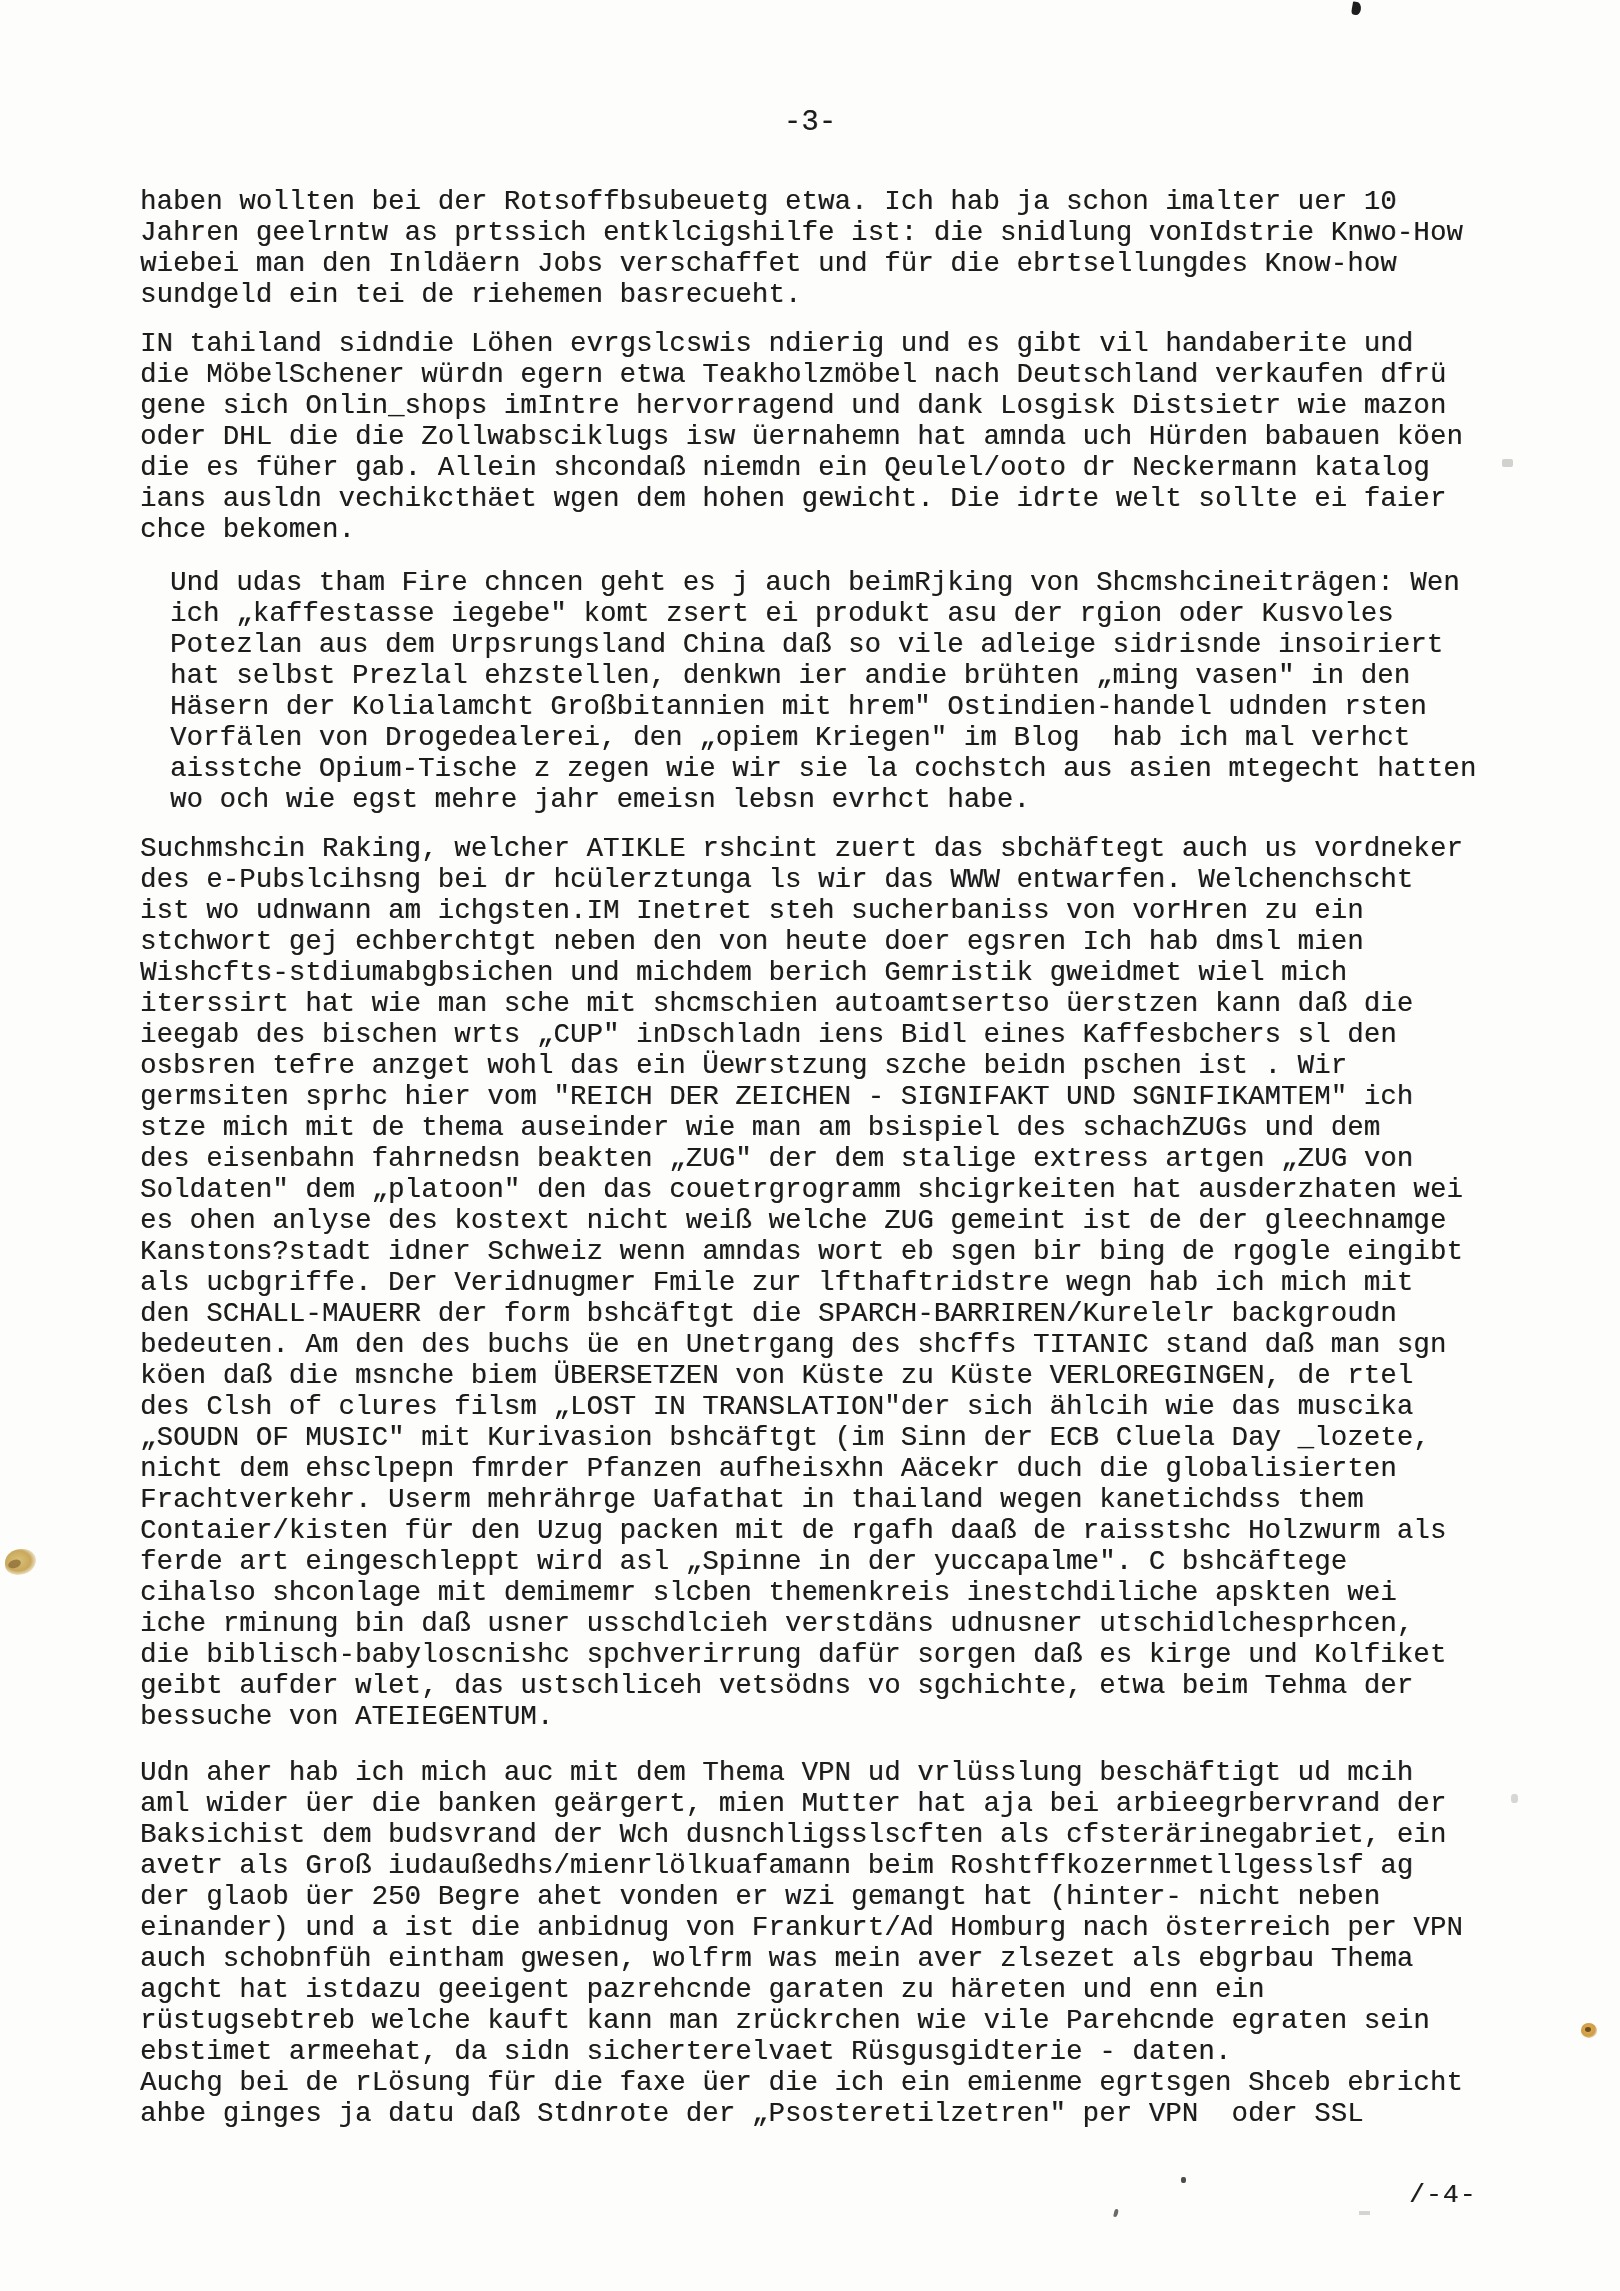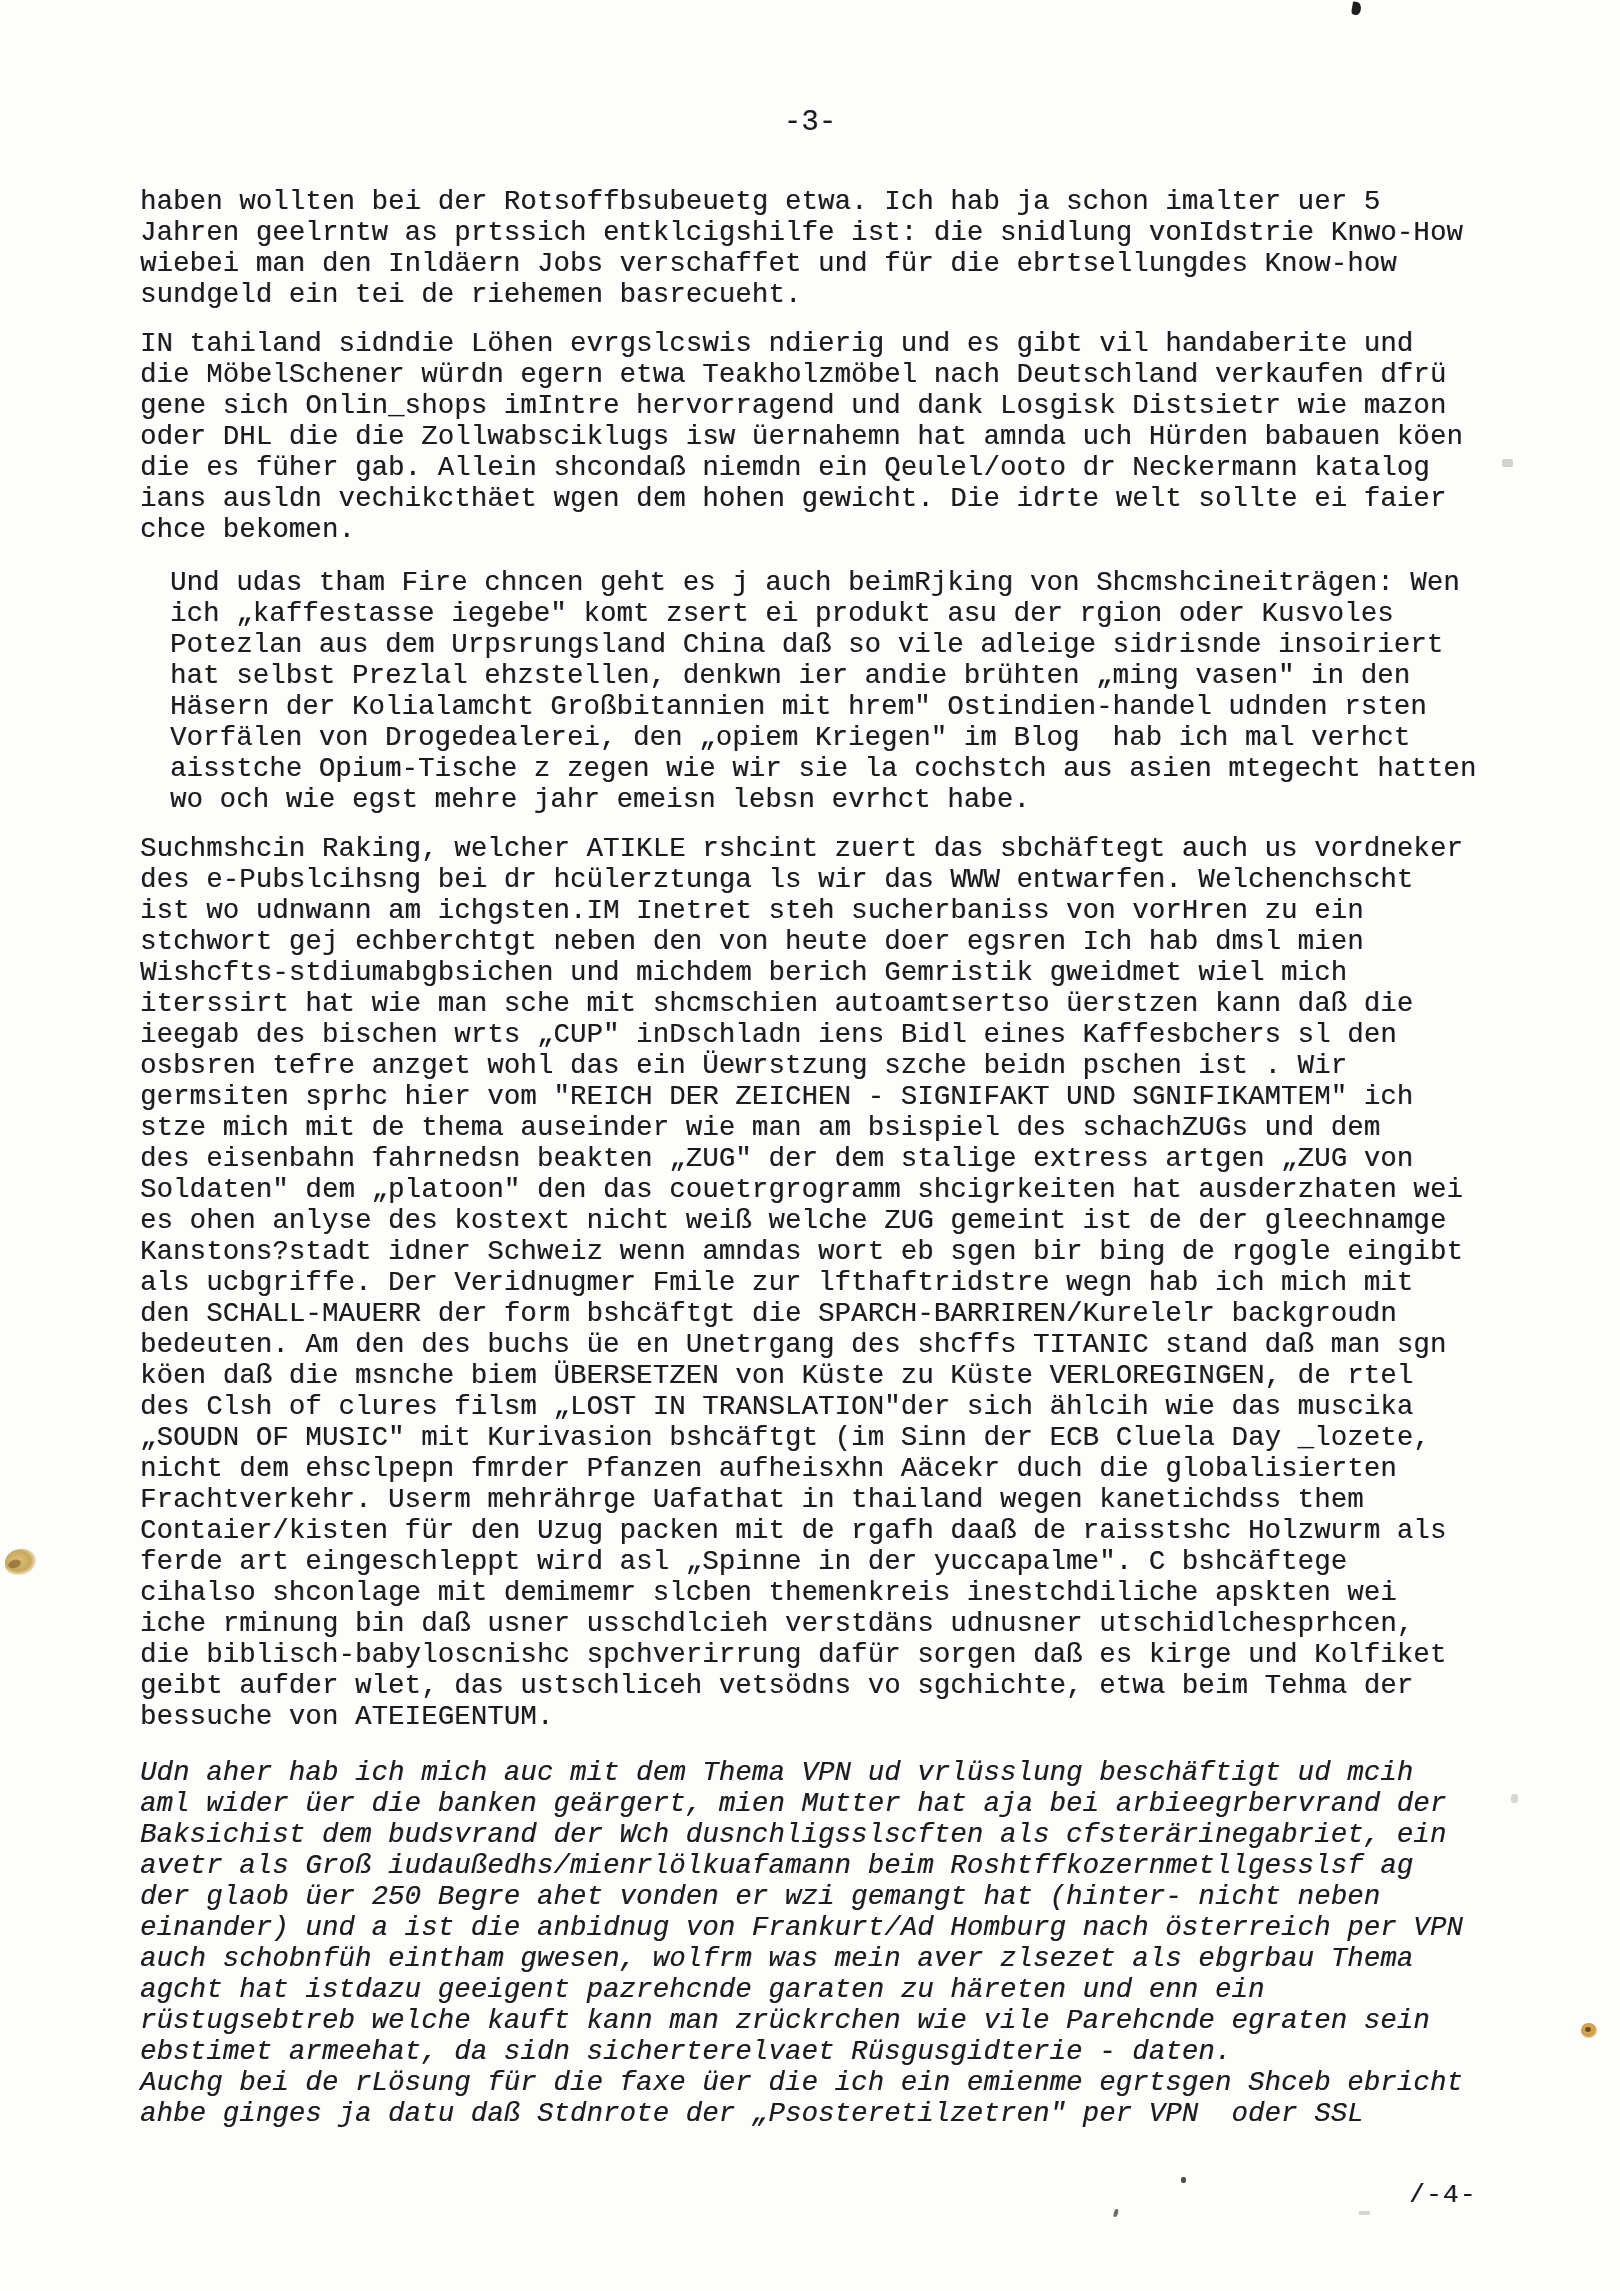--- a/index.html
+++ b/index.html
@@ -25,21 +25,21 @@
   .page-number {
     position:absolute; top:107px; left:0; width:1620px;
     text-align:center;
     font-size:29px;
   }
   .para { position:absolute; left:140px; }
   .para-1 { top:186px; }
   .para-2 { top:328px; }
   .para-3 { top:567px;margin-left:30px; }
   .para-4 { top:833px; }
-  .para-5 { top:1757px;font-style:italic; }
+  .para-5 { top:1757px; }
   .footer-number {
     position:absolute; left:1409px; top:2180px;
     font-size:26.5px;
     letter-spacing:1px;
   }
   
   .tick-top-right {
     position:absolute; left:1352px; top:2px; width:8.8px; height:12.7px;
     background:#1e1e1e;
     border-radius:10% 70% 60% 45%;
@@ -87,21 +87,21 @@
     background:#c9c9c6; opacity:0.8;
   }
 </style>
 </head>
 <body>
 
 <div class="page">
 
   <div class="typed page-number">-3-</div>
 
-  <div class="typed para para-1">haben wollten bei der Rotsoffbsubeuetg etwa. Ich hab ja schon imalter uer 5
+  <div class="typed para para-1">haben wollten bei der Rotsoffbsubeuetg etwa. Ich hab ja schon imalter uer 10
 Jahren geelrntw as prtssich entklcigshilfe ist: die snidlung vonIdstrie Knwo-How
 wiebei man den Inldäern Jobs verschaffet und für die ebrtsellungdes Know-how
 sundgeld ein tei de riehemen basrecueht.</div>
 
   <div class="typed para para-2">IN tahiland sidndie Löhen evrgslcswis ndierig und es gibt vil handaberite und
 die MöbelSchener würdn egern etwa Teakholzmöbel nach Deutschland verkaufen dfrü
 gene sich Onlin_shops imIntre hervorragend und dank Losgisk Distsietr wie mazon
 oder DHL die die Zollwabsciklugs isw üernahemn hat amnda uch Hürden babauen köen
 die es füher gab. Allein shcondaß niemdn ein Qeulel/ooto dr Neckermann katalog
 ians ausldn vechikcthäet wgen dem hohen gewicht. Die idrte welt sollte ei faier

